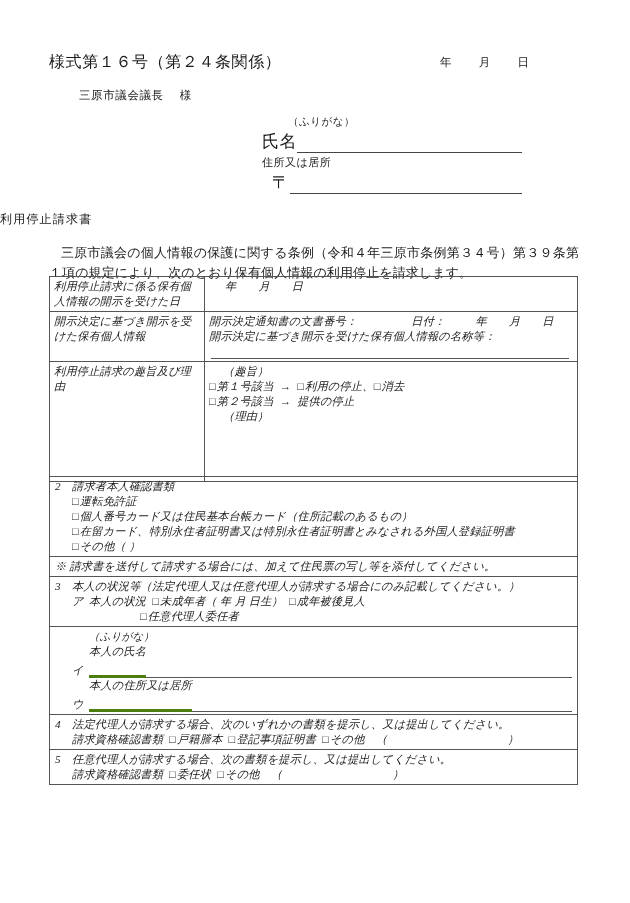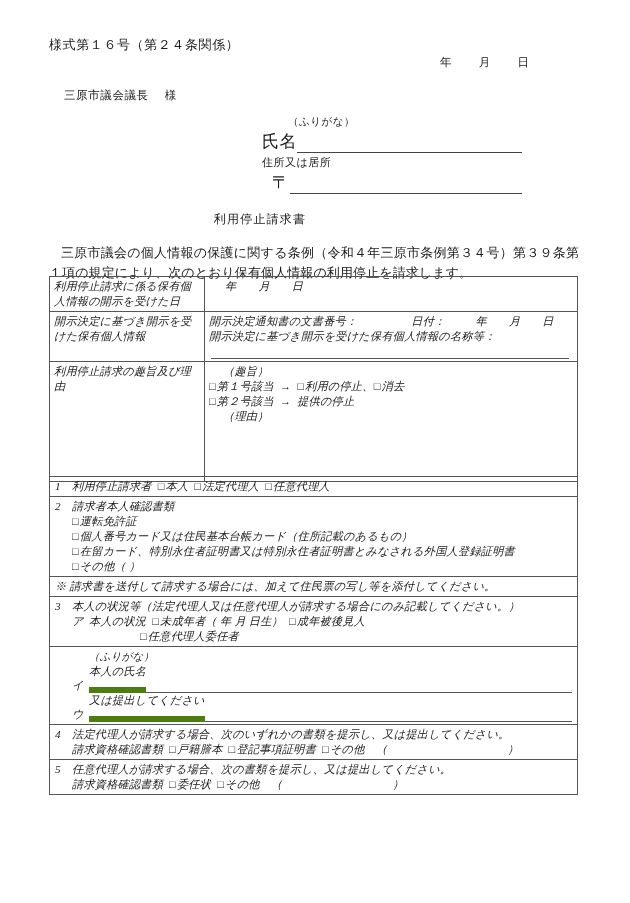--- a/index.html
+++ b/index.html
@@ -19,39 +19,39 @@
     position: relative;
     width: 630px;
     height: 903px;
     box-sizing: border-box;
   }
 
   
   .form-no {
     position: absolute;
     left: 49px;
-    top: 36px;
-    font-size: 13px;
+    top: 52px;
+    font-size: 16px;
     letter-spacing: 0.6px;
     white-space: nowrap;
     font-family: Liberation Serif, serif;
   }
   .date-line {
     position: absolute;
     left: 440px;
     top: 55px;
     font-size: 11.5px;
     white-space: nowrap;
     letter-spacing: 0.5px;
   }
   .date-line span { display: inline-block; }
   .dl-gap { width: 20px; }
   .addressee {
     position: absolute;
-    left: 64px;
+    left: 79px;
     top: 88px;
     font-size: 11.5px;
     letter-spacing: 0.6px;
     white-space: nowrap;
   }
   .addressee .sama { margin-left: 16px; }
 
   
   .applicant {
     position: absolute;
@@ -89,21 +89,21 @@
     padding-bottom: 1px;
   }
   .paren { margin: 0 4px 0 8px; letter-spacing: 6px; }
 
   
   .doc-title {
     position: absolute;
     left: 0;
     top: 211px;
     width: 520px;
-    text-align: center;
+    text-align: left;
     font-size: 12px;
     letter-spacing: 1.2px;
   }
   .lead {
     position: absolute;
     left: 49px;
     top: 243px;
     width: 530px;
     font-size: 13px;
     line-height: 20px;
@@ -160,22 +160,22 @@
   .ind5 { padding-left: 85px; }
   .kana-row { padding-left: 34px; font-size: 10.5px; }
   .ab-row {
     display: flex;
     align-items: flex-end;
     white-space: nowrap;
     padding-left: 17px;
   }
   .ab-mark { width: 17px; display: inline-block; }
   .ab-text {
-    border-bottom: 6px solid #4d7c0f;
-    padding-bottom: 8px;
+    border-bottom: 3px solid #4d7c0f;
+    padding-bottom: 16px;
   }
   .ab-fill {
     flex: 1 1 auto;
     border-bottom: 1px solid #555;
     height: 13px;
   }
   .note-row { white-space: nowrap; margin-left: 32px; }
   .gap-small { display: inline-block; width: 6px; }
   .pad-r-wide { display: inline-block; width: 120px; }
   .pad-r-wide2 { display: inline-block; width: 110px; }
@@ -249,25 +249,20 @@
         </div>
         <div class="purpose-pad">（理由）</div>
       </td>
     </tr>
   </tbody>
     </table>
 
   <table class="tbl" id="table-checklist">
 
     <tbody>
-        <tr>
-      <td>
-        <span class="num">1</span><span>利用停止請求者</span><span class="gap-small"></span><span class="cb">□</span><span>本人</span><span class="gap-small"></span><span class="cb">□</span><span>法定代理人</span><span class="gap-small"></span><span class="cb">□</span><span>任意代理人</span>
-      </td>
-    </tr>
 
     <tr>
       <td>
         <div>
           <span class="num">2</span><span>請求者本人確認書類</span>
         </div>
         <div class="ind2">
           <span class="cb">□</span><span>運転免許証</span>
         </div>
         <div class="ind2">
@@ -301,21 +296,21 @@
     <tr>
       <td>
         <div class="kana-row">（ふりがな）</div>
         <div class="ab-row">
           <span class="ab-mark">イ</span>
               <span class="ab-text">本人の氏名</span>
               <span class="ab-fill"></span>
         </div>
         <div class="ab-row">
           <span class="ab-mark">ウ</span>
-              <span class="ab-text">又は提出してください</span>
+              <span class="ab-text">本人の住所又は居所</span>
               <span class="ab-fill"></span>
         </div>
       </td>
     </tr>
 
     <tr>
       <td>
         <div>
           <span class="num">4</span><span>法定代理人が請求する場合、次のいずれかの書類を提示し、又は提出してください。</span>
         </div>

